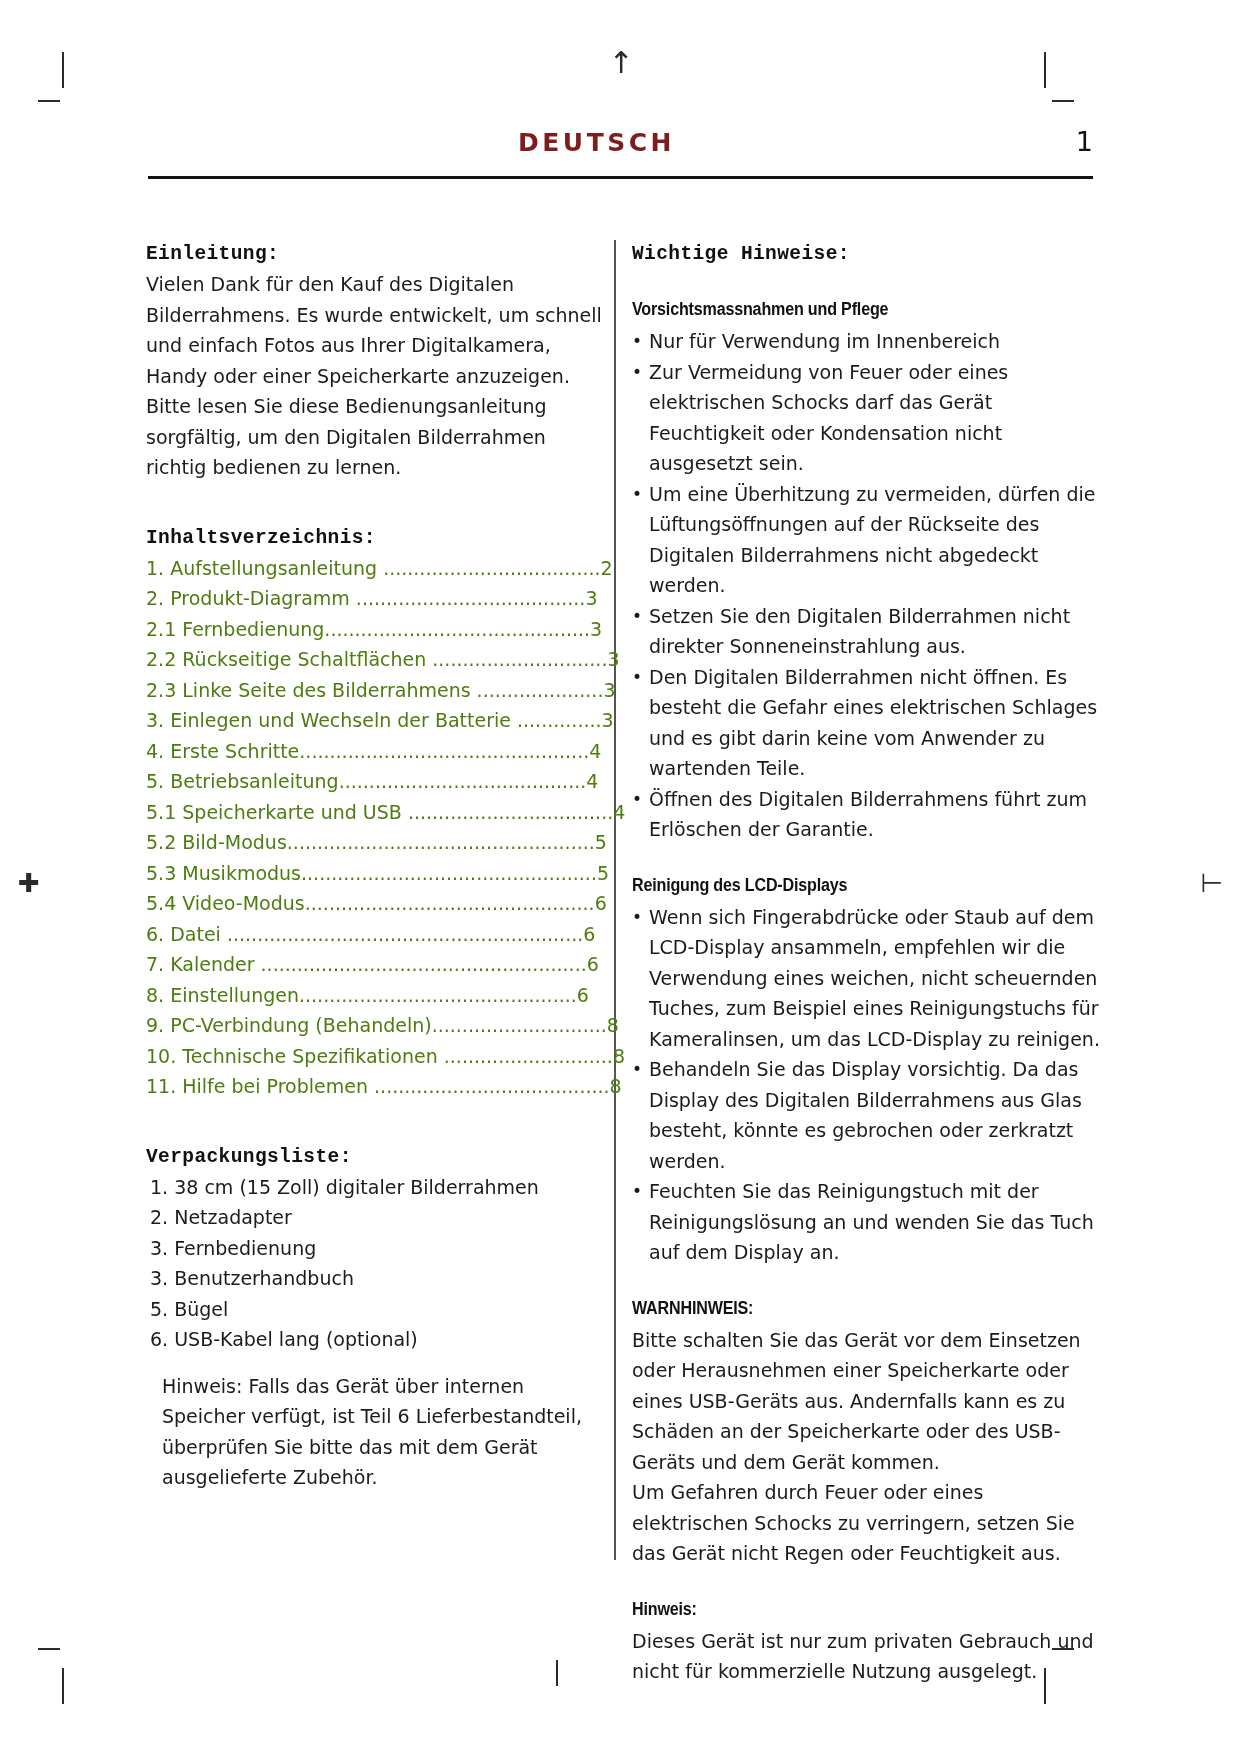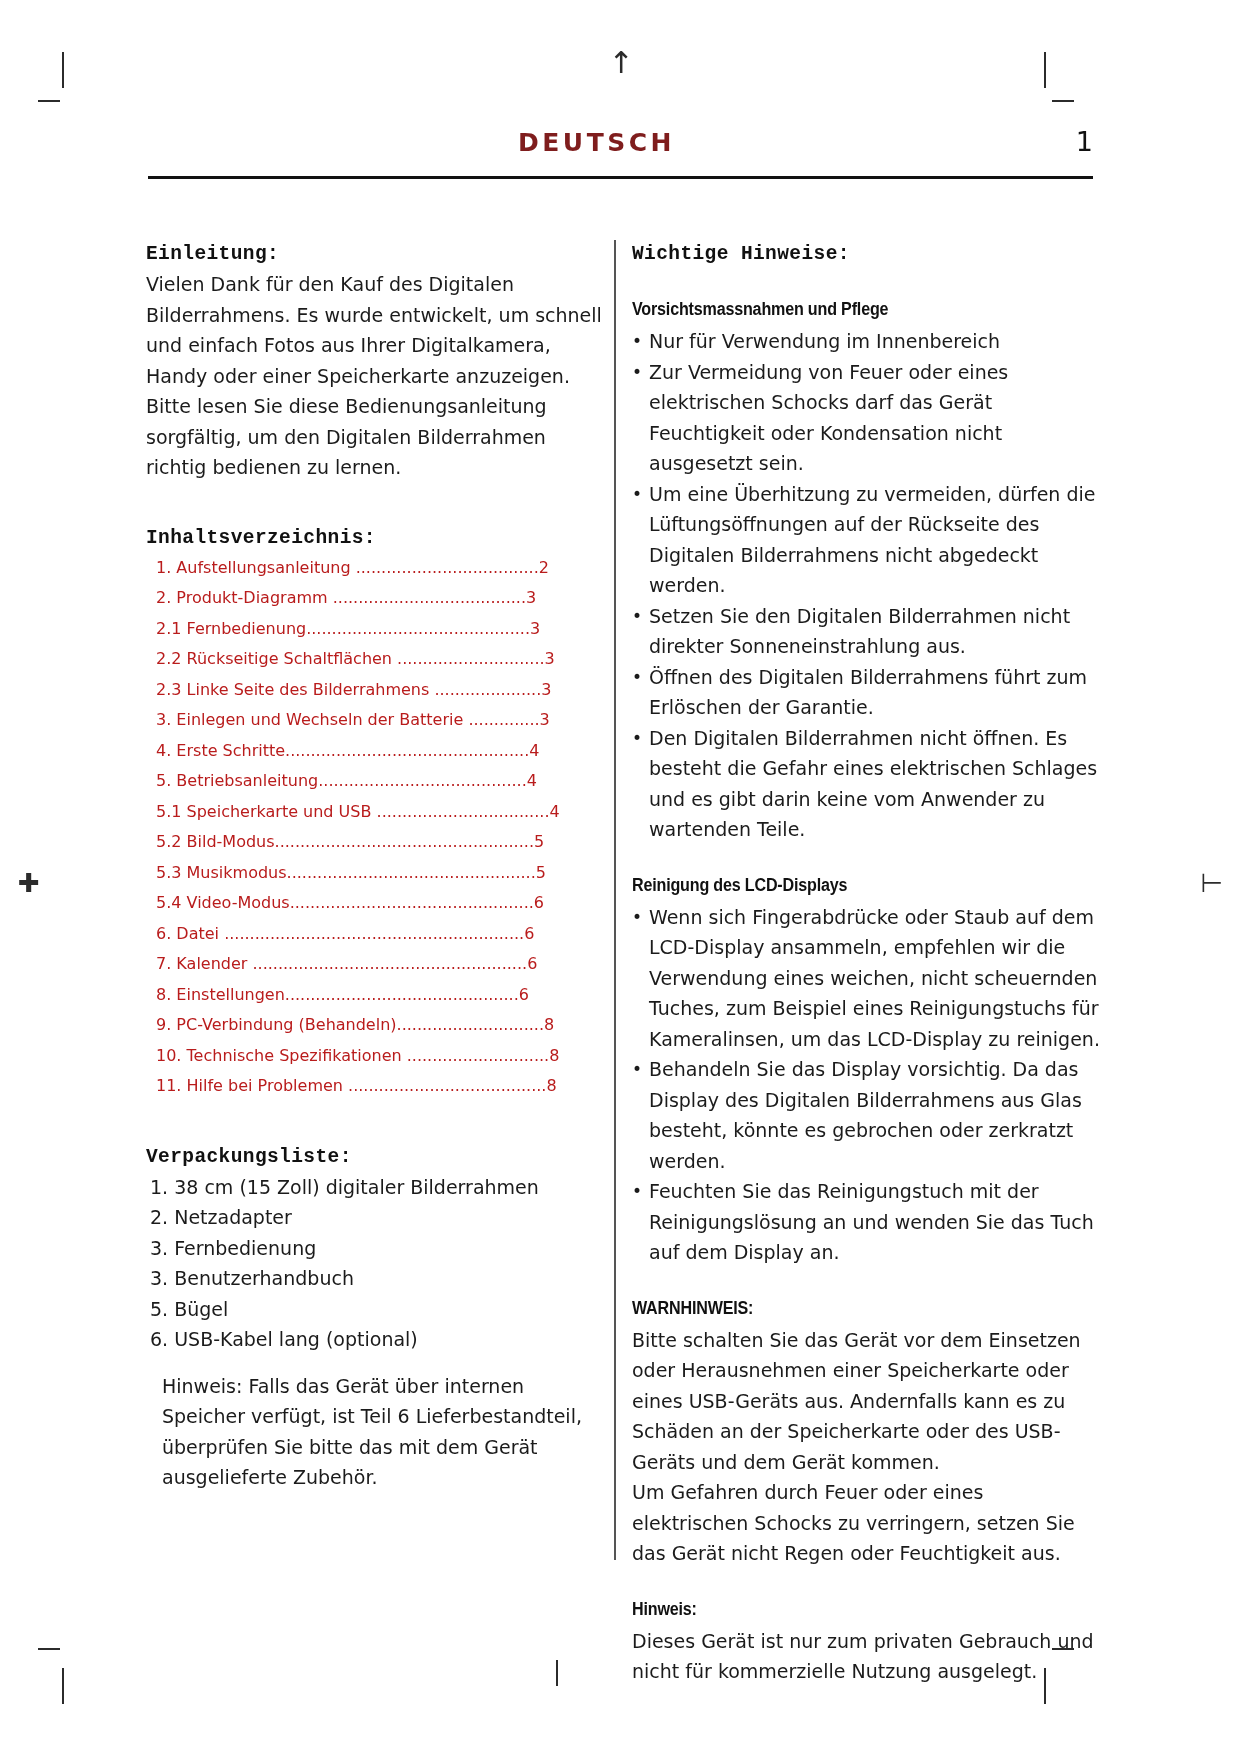--- a/index.html
+++ b/index.html
@@ -139,25 +139,24 @@
     font-size: 19px;
     line-height: 30.5px;
     color: #1b1b1b;
   }
   .gap-lg { height: 44px; }
   .gap-md { height: 30px; }
 
   
   .toc { margin: 0; padding: 0; list-style: none; }
   .toc li {
-    font-size: 16px;
+    font-size: 19px;
     line-height: 30.5px;
     white-space: nowrap;
-    color: #b91c1c;
-    margin-left: 10px;
+    color: #4d7c0f;
   }
   .toc .num {
     display: inline-block;
   }
   .toc .lbl { display: inline; }
   .toc .dots { display: inline; letter-spacing: 0px; }
   .toc .pg { display: inline; }
 
   
   .plist { margin: 4px; padding: 0; list-style: none; }
@@ -268,22 +267,22 @@
     <h2 class="sec">Wichtige Hinweise:</h2>
 
     <div class="gap-md"></div>
 
     <h3 class="sub">Vorsichtsmassnahmen und Pflege</h3>
     <ul class="bullets">
       <li>Nur für Verwendung im Innenbereich</li>
       <li>Zur Vermeidung von Feuer oder eines elektrischen Schocks darf das Gerät Feuchtigkeit oder Kondensation nicht ausgesetzt sein.</li>
       <li>Um eine Überhitzung zu vermeiden, dürfen die Lüftungsöffnungen auf der Rückseite des Digitalen Bilderrahmens nicht abgedeckt werden.</li>
       <li>Setzen Sie den Digitalen Bilderrahmen nicht direkter Sonneneinstrahlung aus.</li>
+      <li>Den Digitalen Bilderrahmen nicht öffnen. Es besteht die Gefahr eines elektrischen Schlages und es gibt darin keine vom Anwender zu wartenden Teile.</li>
       <li>Öffnen des Digitalen Bilderrahmens führt zum Erlöschen der Garantie.</li>
-      <li>Den Digitalen Bilderrahmen nicht öffnen. Es besteht die Gefahr eines elektrischen Schlages und es gibt darin keine vom Anwender zu wartenden Teile.</li>
     </ul>
 
     <div class="gap-md"></div>
 
     <h3 class="sub">Reinigung des LCD-Displays</h3>
     <ul class="bullets">
       <li>Wenn sich Fingerabdrücke oder Staub auf dem LCD-Display ansammeln, empfehlen wir die Verwendung eines weichen, nicht scheuernden Tuches, zum Beispiel eines Reinigungstuchs für Kameralinsen, um das LCD-Display zu reinigen.</li>
       <li>Behandeln Sie das Display vorsichtig. Da das Display des Digitalen Bilderrahmens aus Glas besteht, könnte es gebrochen oder zerkratzt werden.</li>
       <li>Feuchten Sie das Reinigungstuch mit der Reinigungslösung an und wenden Sie das Tuch auf dem Display an.</li>
     </ul>

